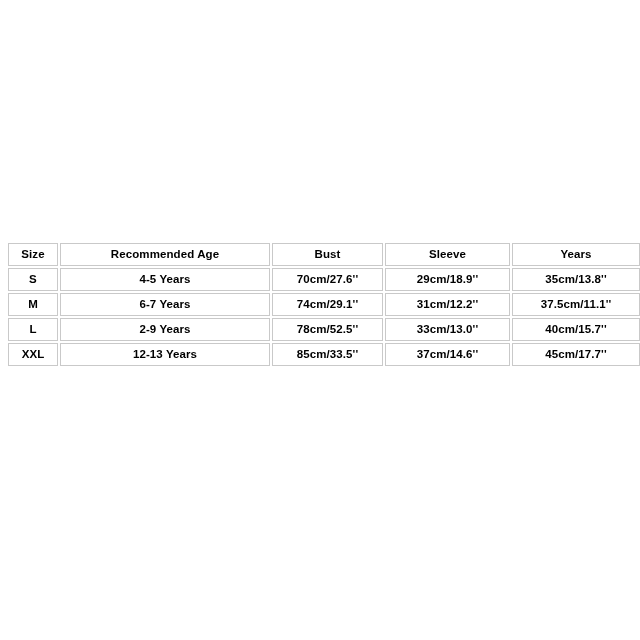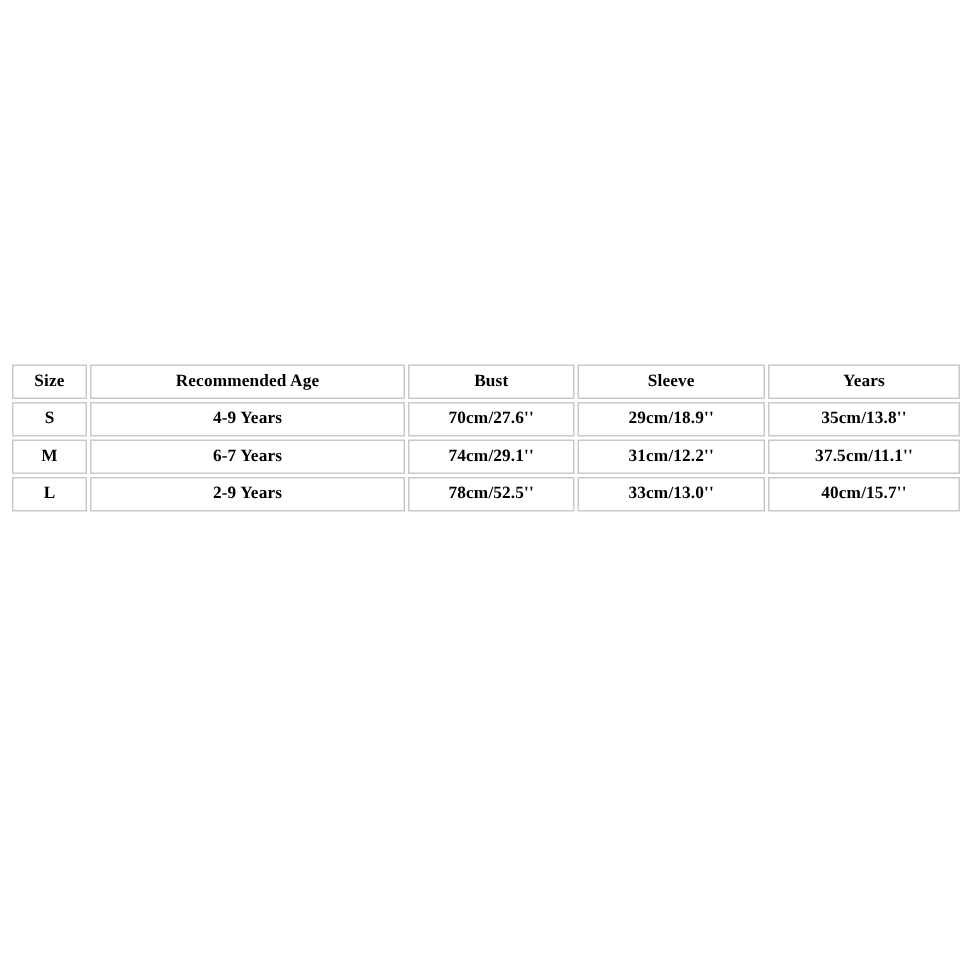--- a/index.html
+++ b/index.html
@@ -15,21 +15,20 @@
     overflow: hidden;
     font-family: "Liberation Sans", sans-serif;
     -webkit-font-smoothing: antialiased;
   }
 
   #size-chart-wrap {
     position: absolute;
     left: 6px;
     top: 241px;
     width: 628px;
-    font-family: Liberation Serif, serif;
   }
 
   table.size-chart {
     width: 628px;
     border-collapse: separate;
     border-spacing: 2px;
     table-layout: fixed;
     background: #ffffff;
   }
 
@@ -76,34 +75,41 @@
         <th>Size</th>
         <th>Recommended Age</th>
         <th>Bust</th>
         <th>Sleeve</th>
         <th>Years</th>
       </tr>
     </thead>
     <tbody>
       <tr>
         <td>S</td>
-        <td>4-9 Years</td>
+        <td>4-5 Years</td>
         <td>70cm/27.6''</td>
         <td>29cm/18.9''</td>
         <td>35cm/13.8''</td>
       </tr>
       <tr>
         <td>M</td>
         <td>6-7 Years</td>
         <td>74cm/29.1''</td>
         <td>31cm/12.2''</td>
         <td>37.5cm/11.1''</td>
       </tr>
       <tr>
         <td>L</td>
         <td>2-9 Years</td>
         <td>78cm/52.5''</td>
         <td>33cm/13.0''</td>
         <td>40cm/15.7''</td>
       </tr>
+      <tr>
+        <td>XXL</td>
+        <td>12-13 Years</td>
+        <td>85cm/33.5''</td>
+        <td>37cm/14.6''</td>
+        <td>45cm/17.7''</td>
+      </tr>
     </tbody>
   </table>
 </div>
 
 </body></html>

